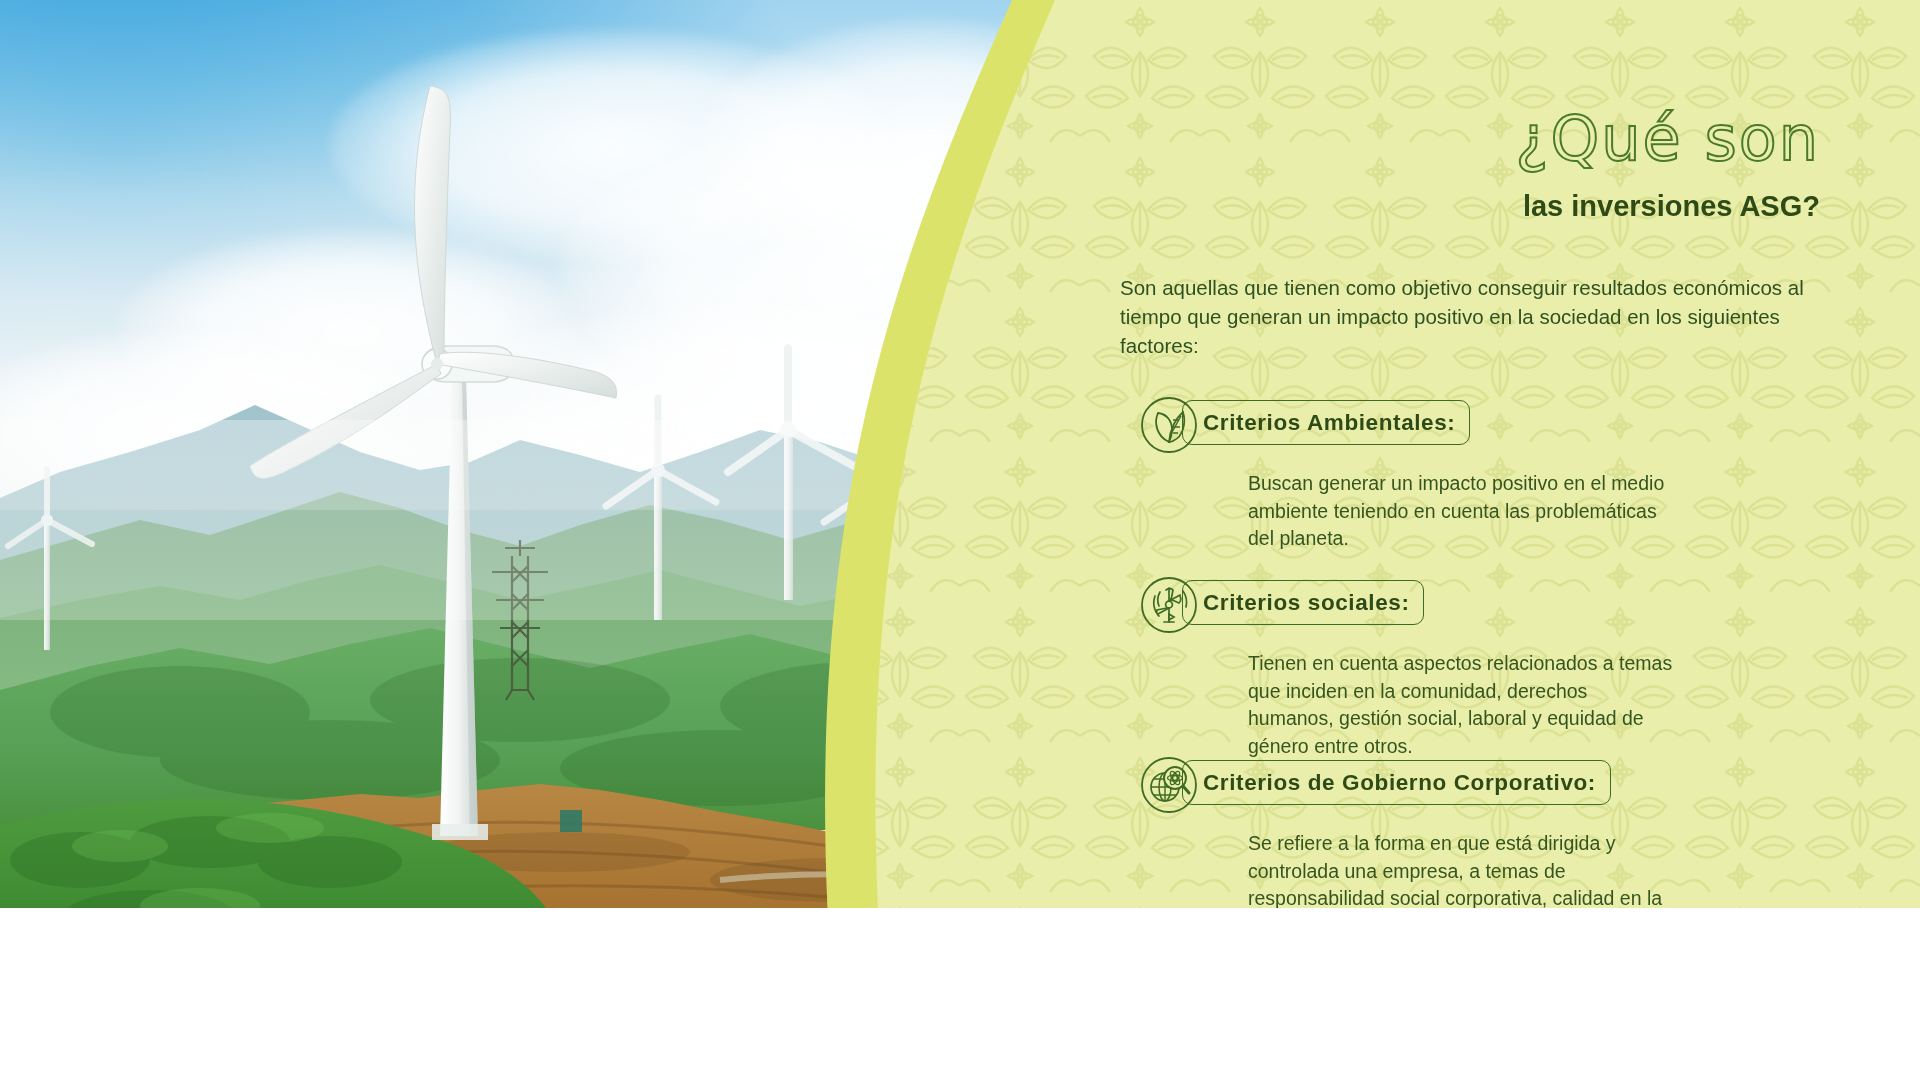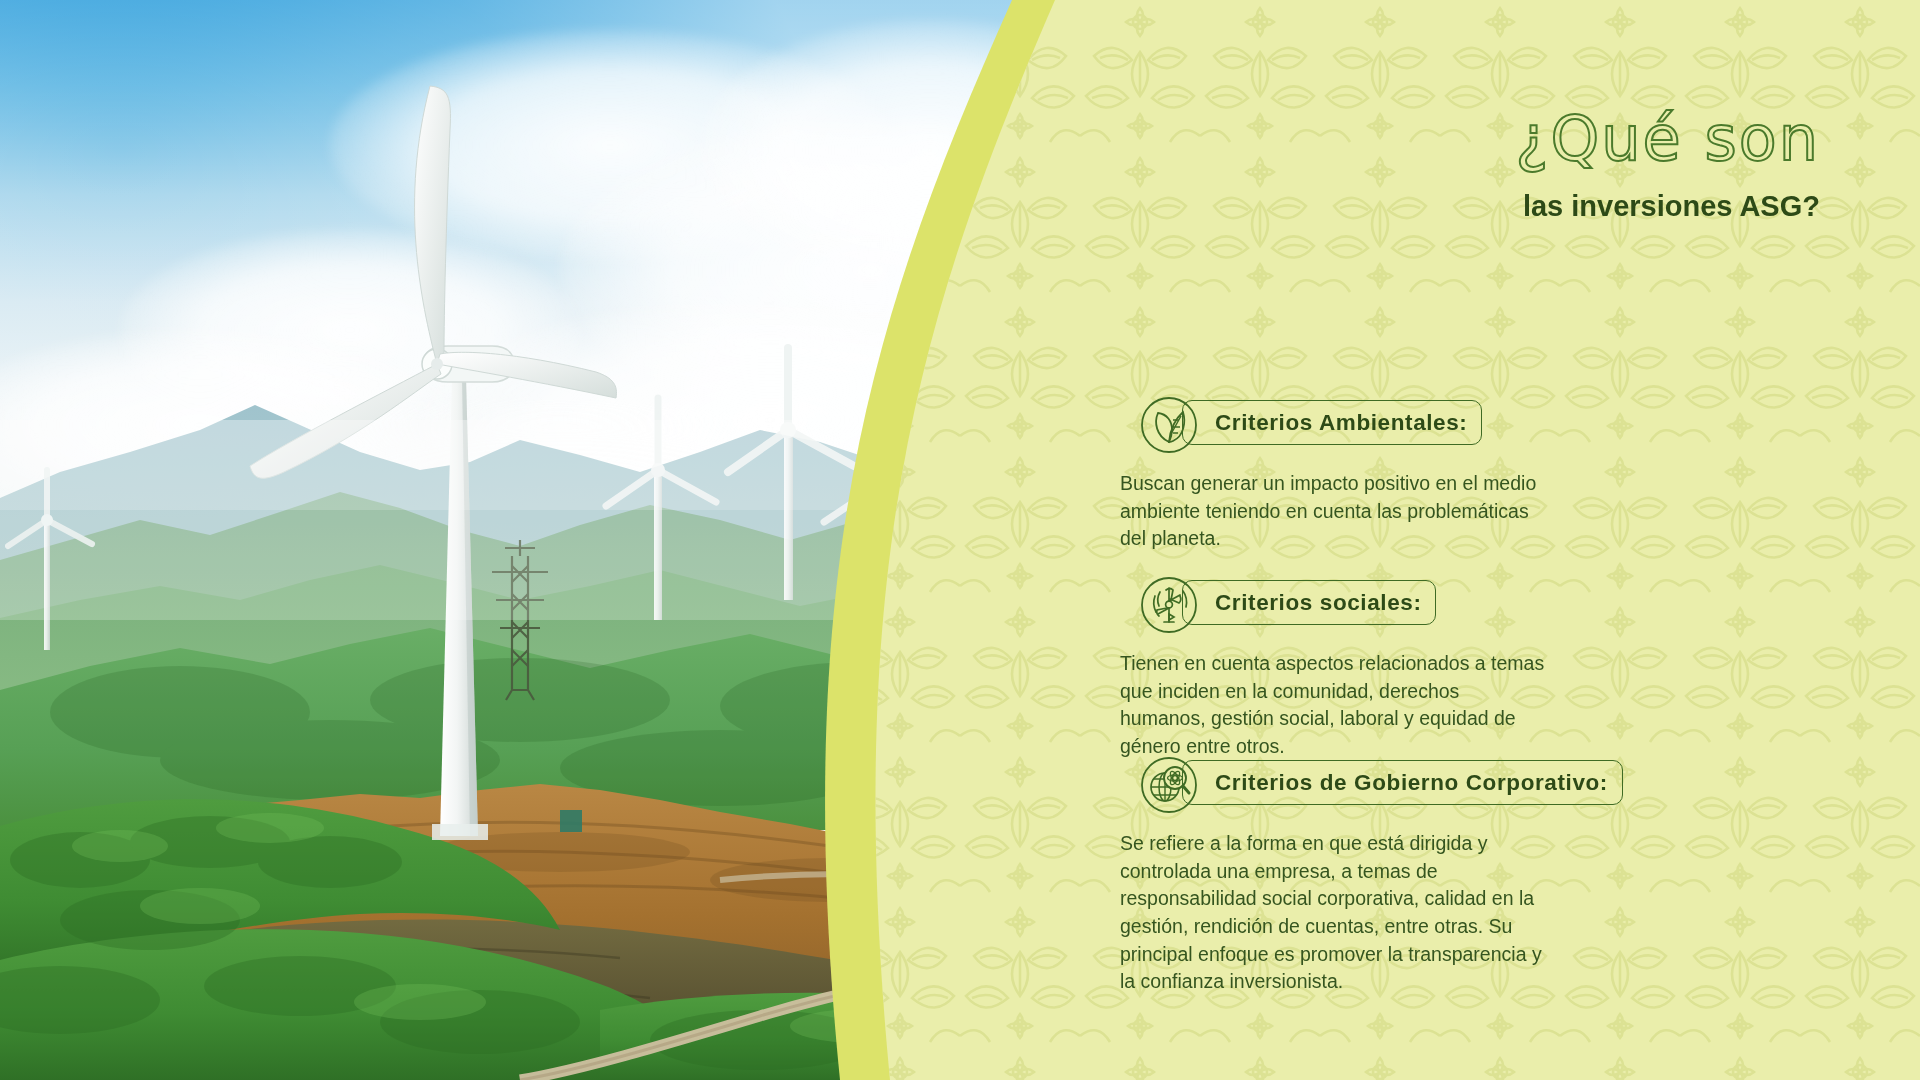--- a/index.html
+++ b/index.html
@@ -6,21 +6,21 @@
     margin: 0;
     padding: 0;
     background: #ffffff;
   }
   body {
     font-family: "Liberation Sans", sans-serif;
   }
   #stage {
     position: relative;
     width: 1920px;
-    height: 1080px;
+    height: 908px;
     overflow: hidden;
     background: #eaeeab;
   }
 
   
   #photo-layer {
     position: absolute;
     left: 0; top: 0;
     width: 1100px;
     height: 1080px;
@@ -136,32 +136,33 @@
   }
   .crit-pill {
     position: absolute;
     left: 62px;
     top: 4px;
     height: 45px;
     border: 1.8px solid #3f6b24;
     border-radius: 10px;
     display: inline-flex;
     align-items: center;
-    padding: 0 14px 0 32px;
+    padding: 0 14px 0 20px;
     box-sizing: border-box;
     background: transparent;
   }
   .crit-pill span {
     font-size: 22.5px;
     font-weight: 700;
     letter-spacing: 0.6px;
     color: #2d4a17;
     white-space: nowrap;
   }
   .crit-body {
+    margin-left: 128px;
     margin-top: 16px;
     width: 430px;
     font-size: 19.5px;
     line-height: 1.42;
     color: #35551f;
   }
 </style>
 </head>
 <body>
 
@@ -415,20 +416,21 @@
 
     <path d="M890,1080 C840,560 925,300 1055,0 L1100,0 C1100,0 1100,1080 1100,1080 Z" fill="none"></path>
   </svg>
 
   <div id="content">
 
     <div class="title-outline">¿Qué son</div>
 
     <div class="title-sub">las inversiones ASG?</div>
 
+    <p class="intro">Son aquellas que tienen como objetivo conseguir resultados económicos al tiempo que generan un impacto positivo en la sociedad en los siguientes factores:</p>
 
     <div class="crit" style="top:396px;">
       <div class="crit-head">
         <svg class="crit-icon" viewBox="0 0 58 58">
           <circle cx="29" cy="29" r="27" fill="none" stroke="#3f6b24" stroke-width="1.8"></circle>
           <path d="M29,46 C16,40 14,26 18,17 C27,18 32,25 32,34 C32,40 30,44 29,46 Z" fill="none" stroke="#3f6b24" stroke-width="1.8"></path>
           <path d="M29,46 C30,36 34,24 43,16 C46,26 44,40 33,45 C31,46 30,46 29,46 Z" fill="none" stroke="#3f6b24" stroke-width="1.8"></path>
           <path d="M41,20 L31,38 M39,24 L33,24 M40,31 L32,31 M38,37 L33,37" fill="none" stroke="#3f6b24" stroke-width="1.5"></path>
         </svg>
         <div class="crit-pill">

